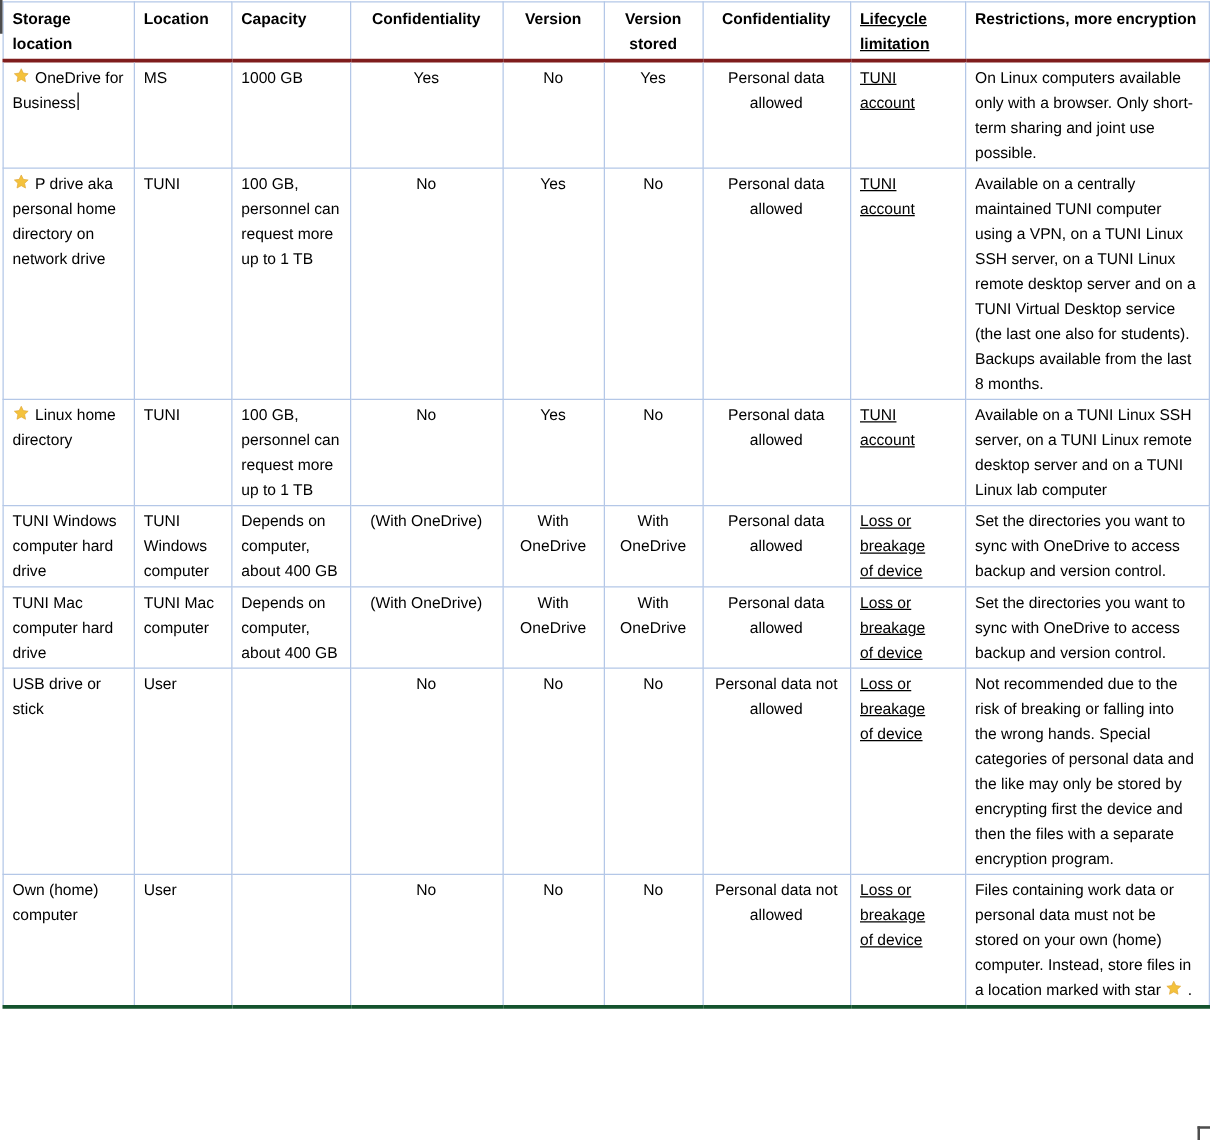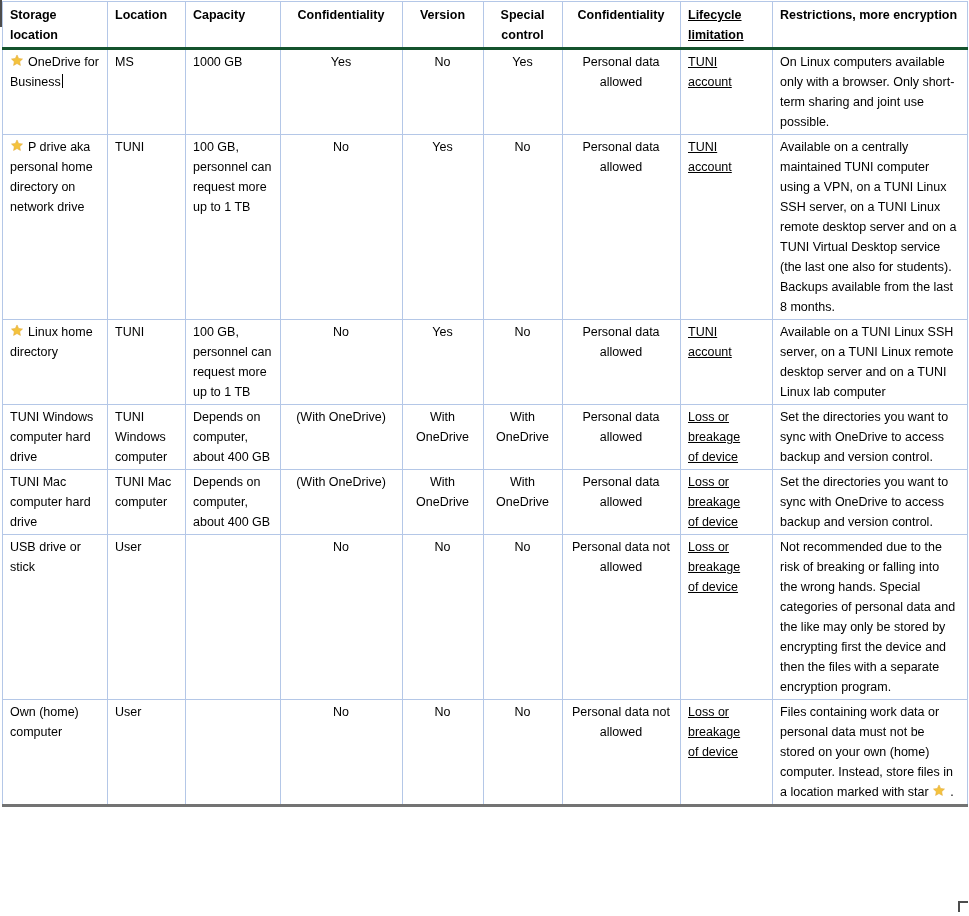--- a/index.html
+++ b/index.html
@@ -15,27 +15,27 @@
     width:965px; font-size:12.5px; line-height:20px;
   }
   th, td {
     border:1px solid #b4c7e7;
     vertical-align:top;
     padding:2px 8px 2px 7px;
     overflow:hidden;
     word-wrap:break-word;
   }
   thead th {
-    border-bottom:3px solid #14532d;
+    border-bottom:3px solid #7f1d1d;
     font-weight:bold;
     text-align:left;
     padding-top:3px;
     padding-bottom:2px;
   }
-  tbody tr:last-child td { border-bottom:3px solid #737373; }
+  tbody tr:last-child td { border-bottom:3px solid #14532d; }
   th.al-center, td.al-center { text-align:center; }
   td:nth-child(8), th:nth-child(8) { padding-right:28px;text-decoration:underline; }
 
   .star {
     display:inline-block; width:14px; height:13px;
     margin-right:4px; vertical-align:-1px;
   }
   .caret {
     display:inline-block; width:1px; height:14px;
     background:#000; margin-left:1px; vertical-align:-2px;
@@ -67,21 +67,21 @@
         <col style="width:92px">
         <col style="width:195px">
     </colgroup>
     <thead>
       <tr>
         <th>Storage location</th>
         <th>Location</th>
         <th>Capacity</th>
         <th class="al-center">Confidentiality</th>
         <th class="al-center">Version</th>
-        <th class="al-center">Special control</th>
+        <th class="al-center">Version stored</th>
         <th class="al-center">Confidentiality</th>
         <th>Lifecycle limitation</th>
         <th>Restrictions, more encryption</th>
       </tr>
     </thead>
     <tbody>
         <tr>
           <td><span class="star"><svg width="14" height="13" viewBox="0 0 24 24">
                 <path d="M12 1.8l3.1 6.5 7.1.9-5.2 4.9 1.3 7L12 17.6l-6.3 3.5 1.3-7L1.8 9.2l7.1-.9z" fill="#f4c23c" stroke="#e2a93b" stroke-width="1"></path>
               </svg></span><span>OneDrive for Business</span><span class="caret"></span></td>

